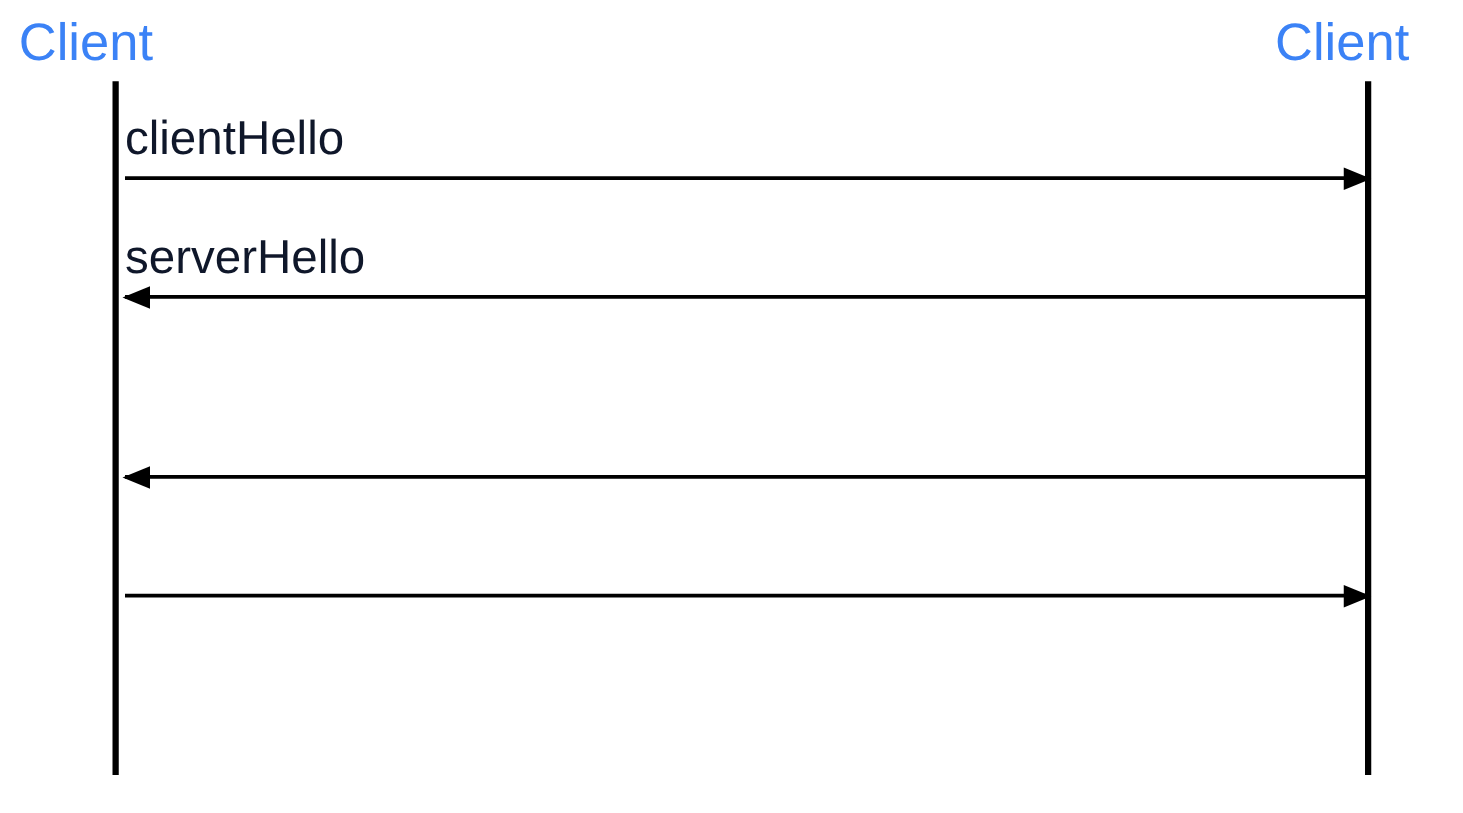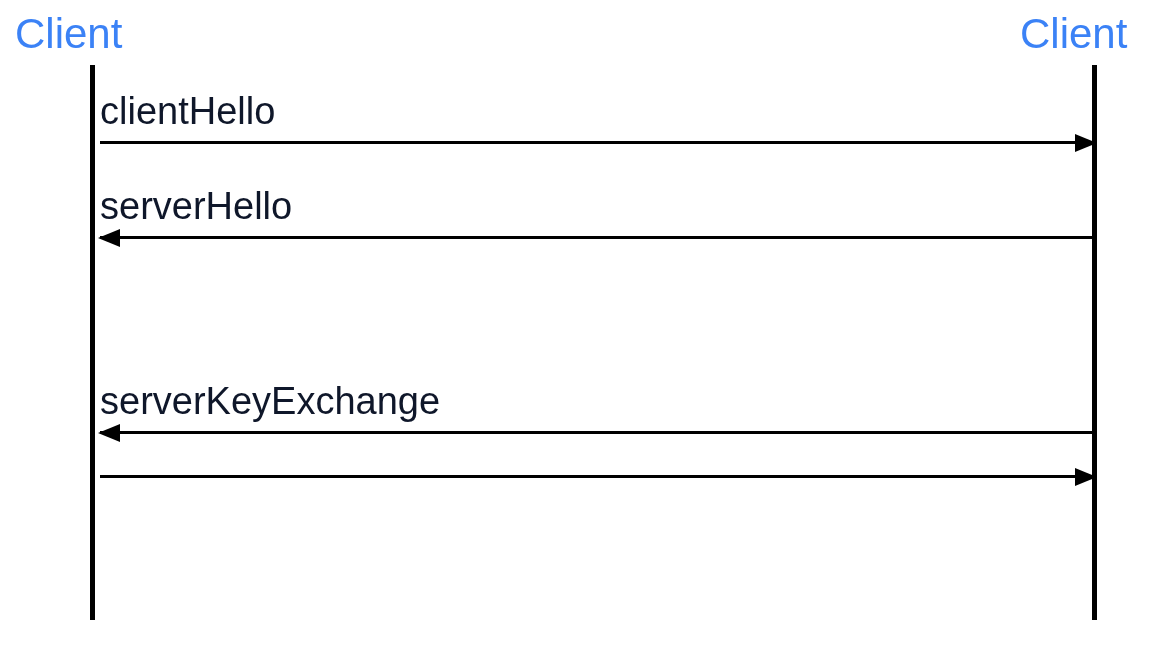--- a/index.html
+++ b/index.html
@@ -91,21 +91,20 @@
     <div class="message-label">clientHello</div>
     <div class="arrow right"></div>
   </div>
 
   <div class="message-row" style="top:185px;">
     <div class="message-label">serverHello</div>
     <div class="arrow left"></div>
   </div>
 
   <div class="message-row" style="top:380px;">
-    <div class="message-label">serverKeyExchange</div>
     <div class="arrow left"></div>
   </div>
 
   <div class="message-row" style="top:475px;">
     <div class="arrow right"></div>
   </div>
 
 </div>
 
 </body></html>

